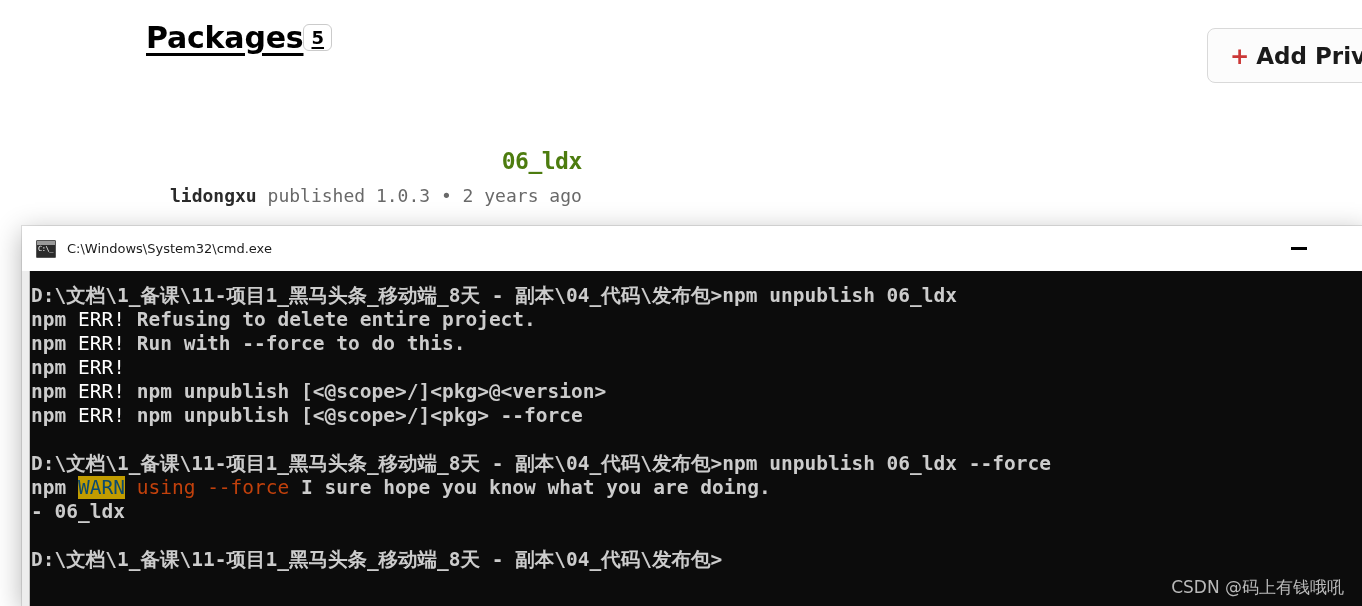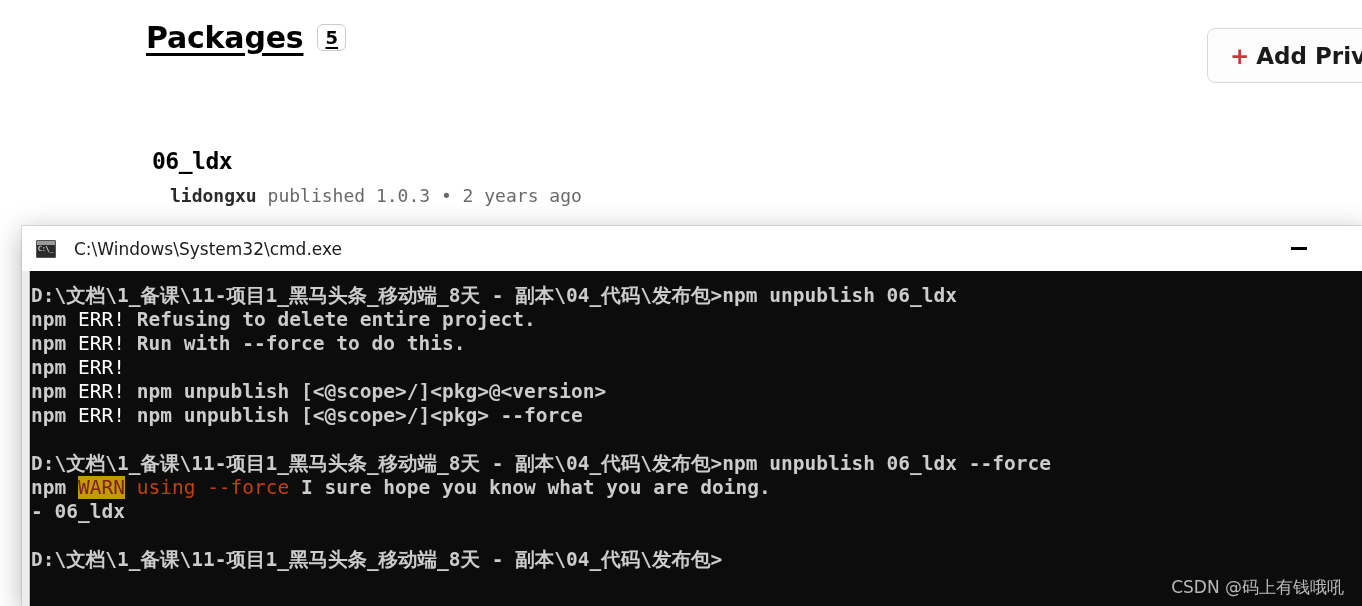--- a/index.html
+++ b/index.html
@@ -23,21 +23,20 @@
     height: 606px;
     background: #ffffff;
   }
 
   #packages-header {
     position: absolute;
     left: 146px;
     top: 20px;
     display: flex;
     align-items: center;
-    gap: 14px;
     justify-content: center;
   }
   #packages-title {
     font-family: "DejaVu Sans", sans-serif;
     font-size: 30px;
     font-weight: 700;
     color: #000000;
     text-decoration: underline;
     text-underline-offset: 5px;
     text-decoration-thickness: 3px;
@@ -90,22 +89,23 @@
 
   #package-list {
     position: absolute;
     left: 152px;
     top: 148px;
   }
   #package-name {
     font-family: "DejaVu Sans Mono", monospace;
     font-size: 23px;
     font-weight: 700;
-    color: #000000;
+    color: #4d7c0f;
     letter-spacing: -0.5px;
+    text-align: right;
   }
   #package-meta {
     margin-top: 11px;
     margin-left: 18px;
     font-family: "DejaVu Sans Mono", monospace;
     font-size: 18px;
     color: #696969;
     white-space: nowrap;
     text-align: center;
   }
@@ -155,23 +155,23 @@
     position: absolute;
     left: 1px;
     top: 4px;
     font-family: "DejaVu Sans Mono", monospace;
     font-size: 7px;
     line-height: 9px;
     color: #ffffff;
     letter-spacing: -0.5px;
   }
   #cmd-title-text {
-    margin-left: 18px;
-    font-family: "DejaVu Sans", sans-serif;
-    font-size: 17px;
+    margin-left: 11px;
+    font-family: "DejaVu Sans", sans-serif;
+    font-size: 13px;
     color: #1b1b1b;
     white-space: nowrap;
   }
   #cmd-minimize-button {
     position: absolute;
     right: 46px;
     top: 0;
     width: 46px;
     height: 45px;
     display: flex;
@@ -214,21 +214,21 @@
     white-space: pre;
     overflow: hidden;
   }
   #cmd-console .line {
     height: 24px;
     white-space: pre;
   }
   #cmd-console .blank { height: 24px; }
   .tok-default { color: #cccccc; font-weight: bold; }
   .tok-err     { color: #ffffff; }
-  .tok-warn    { background: #c19c00; color: #7f1d1d; }
+  .tok-warn    { background: #c19c00; color: #0c4a6e; }
   .tok-magenta { color: #c2410c; }
 
   #csdn-watermark {
     position: absolute;
     right: 24px;
     bottom: 7px;
     font-family: "DejaVu Sans", sans-serif;
     font-size: 17px;
     color: #b9b9b9;
     white-space: nowrap;

